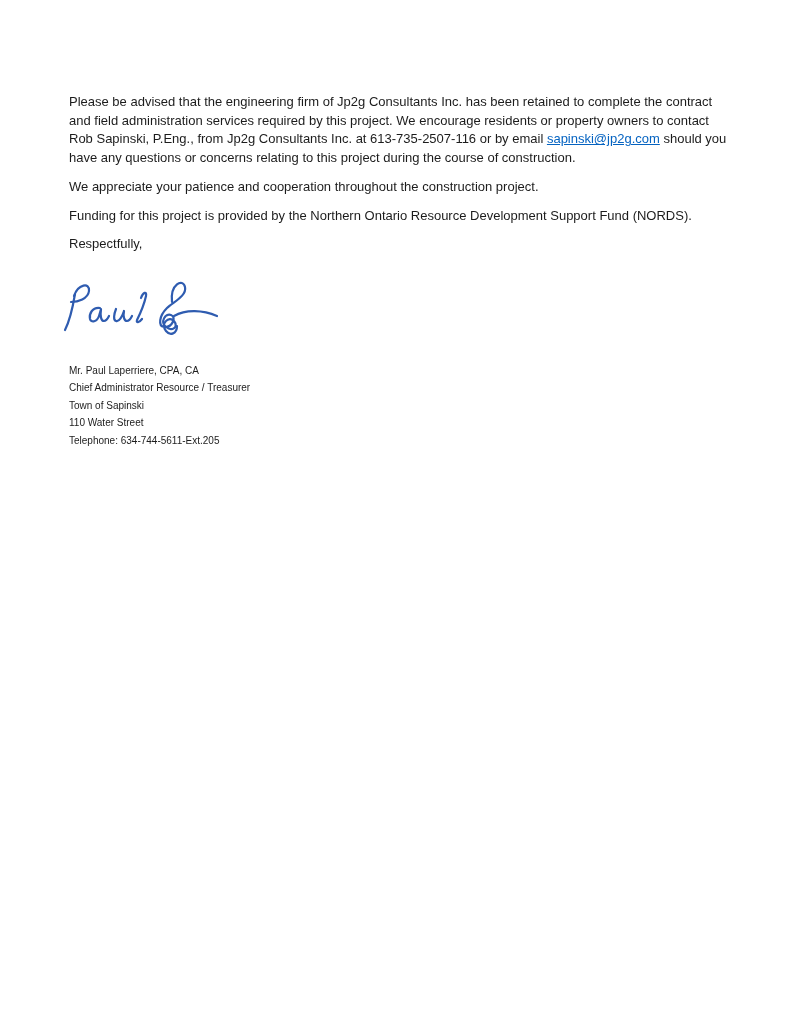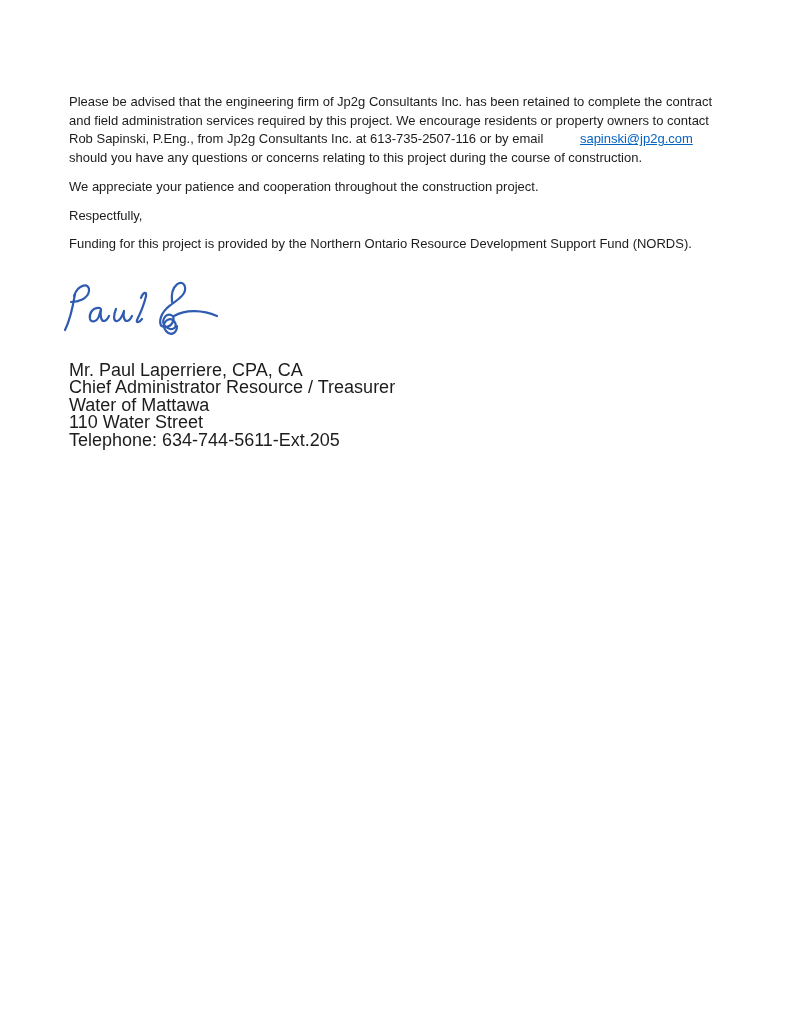--- a/index.html
+++ b/index.html
@@ -25,47 +25,46 @@
   .para {
     font-size: 13px;
     line-height: 18.7px;
     margin: 0 0 10px 0;
     color: #1c1c1c;
   }
   .email-link {
     color: #0563c1;
     text-decoration: underline;
     cursor: pointer;
-    margin-left: 33px;
   }
   .signature-wrap {
     margin: 8px 0 6px -10px;
     height: 92px;
   }
   .sig-block {
-    font-size: 18px;
+    font-size: 10px;
     line-height: 17.4px;
   }
   .sig-line {
     display: block;
   }
 </style>
 </head>
 <body>
 
 <div class="page">
   <div class="content">
 
     <p class="para"><span>Please be advised that the engineering firm of Jp2g Consultants Inc. has been retained to complete the contract and field administration services required by this project. We encourage residents or property owners to contact Rob Sapinski, P.Eng., from Jp2g Consultants Inc. at 613-735-2507-116 or by email </span><a class="email-link">sapinski@jp2g.com</a><span> should you have any questions or concerns relating to this project during the course of construction.</span></p>
 
     <p class="para">We appreciate your patience and cooperation throughout the construction project.</p>
 
+    <p class="para">Funding for this project is provided by the Northern Ontario Resource Development Support Fund (NORDS).</p>
+
     <p class="para">Respectfully,</p>
-
-    <p class="para">Funding for this project is provided by the Northern Ontario Resource Development Support Fund (NORDS).</p>
 
     <div class="signature-wrap">
       <svg width="160" height="92" viewBox="0 0 160 92" fill="none" stroke="#2f5cb0" stroke-width="2.2" stroke-linecap="round" stroke-linejoin="round">
 
         <path d="M16,30 C14,42 10,58 6,66"></path>
         <path d="M15,32 C19,20 31,18 30,27 C29,35 19,38 12,38"></path>
 
         <path d="M41,44 C33,43 30,50 31,55 C32,59 38,58 40,52 C41,49 42,45 42,45 C41,52 42,57 45,57 C47,57 49,54 50,52"></path>
 
         <path d="M57,45 C55,50 54,56 57,57 C60,58 63,53 65,47 C64,52 65,57 68,57 C70,57 72,54 73,52"></path>
@@ -74,19 +73,19 @@
 
         <path d="M113,38 C111,20 124,14 126,23 C128,32 114,38 108,44 C100,52 99,62 105,63 C113,64 118,53 112,51 C106,49 101,58 107,63 C113,68 120,63 115,57 C110,51 101,60 107,67 C111,72 118,70 118,62"></path>
 
         <path d="M115,52 C127,45 144,46 158,52"></path>
       </svg>
     </div>
 
     <div class="sig-block">
       <span class="sig-line">Mr. Paul Laperriere, CPA, CA</span>
       <span class="sig-line">Chief Administrator Resource / Treasurer</span>
-      <span class="sig-line">Water of Mattawa</span>
+      <span class="sig-line">Town of Sapinski</span>
       <span class="sig-line">110 Water Street</span>
       <span class="sig-line">Telephone: 634-744-5611-Ext.205</span>
     </div>
 
   </div>
 </div>
 
 </body></html>

